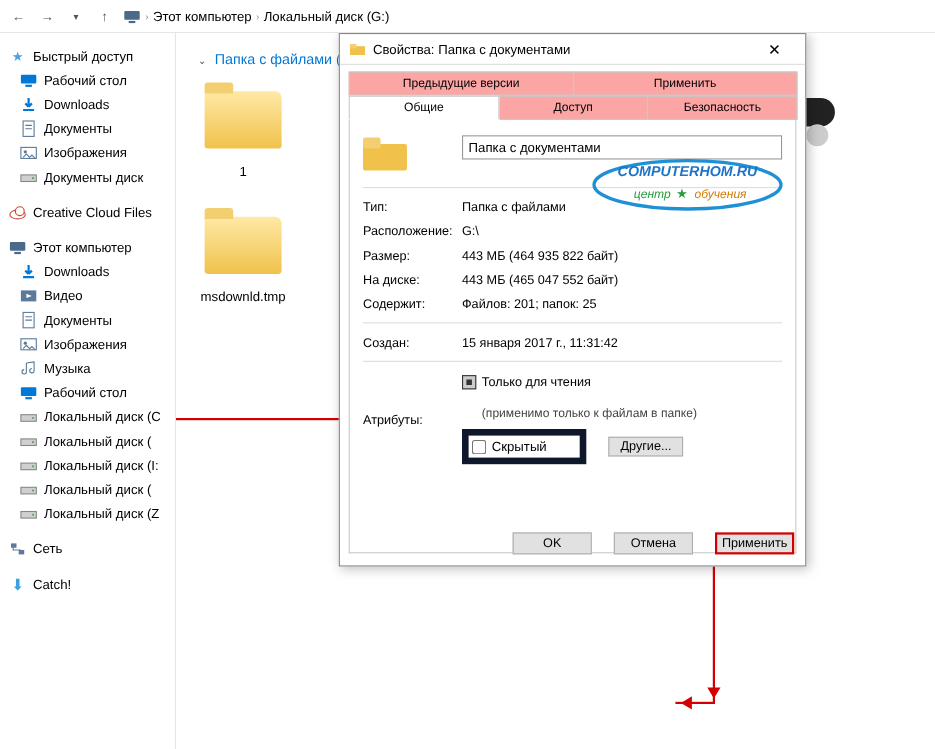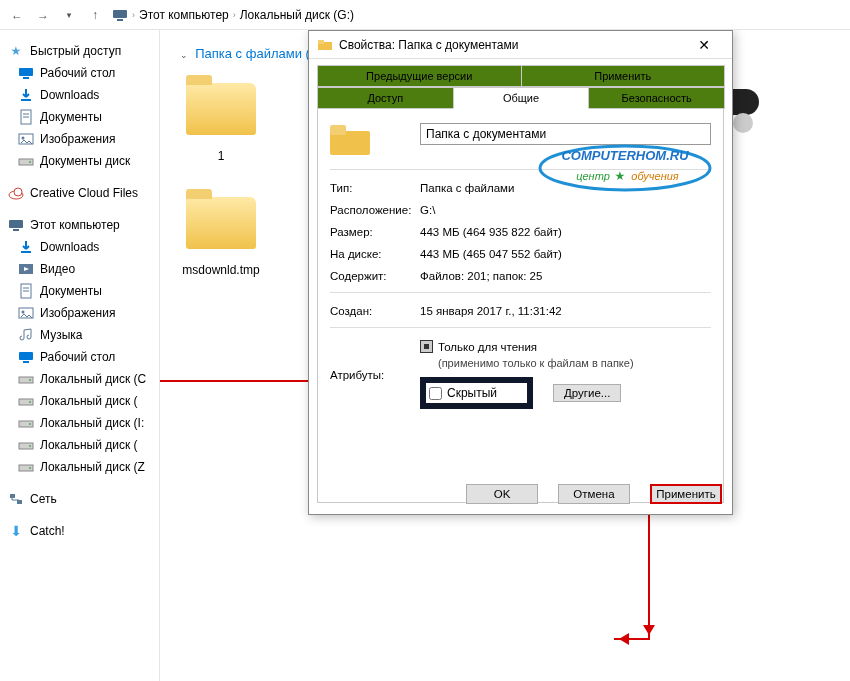--- a/index.html
+++ b/index.html
@@ -22,31 +22,31 @@
 .file .thumb{width:72px;height:72px;margin-bottom:4px;display:flex;align-items:center;justify-content:center}
 .folder-shape{width:70px;height:52px;background:linear-gradient(#ffe9a6,#f0c24b);border-radius:2px 6px 3px 3px;position:relative}
 .folder-shape::before{content:"";position:absolute;top:-8px;left:0;width:26px;height:10px;background:#f3cf71;border-radius:3px 3px 0 0}
 .file.hidden .folder-shape{opacity:0.55}
 .dialog{position:absolute;left:148px;top:0;width:425px;height:485px;background:#fff;border:1px solid #888;box-shadow:2px 2px 10px rgba(0,0,0,0.25)}
 .dlg-title{height:28px;padding:0 8px;display:flex;align-items:center;font-size:12px;border-bottom:1px solid #ddd}
 .dlg-title .icon{margin-right:6px}
 .close-x{margin-left:auto;width:40px;height:24px;display:flex;align-items:center;justify-content:center;cursor:pointer;font-size:14px}
 .tabs-wrap{padding:6px 8px 0 8px}
 .tabrow{display:flex}
-.tab{flex:1;text-align:center;padding:4px 0;background:#4d7c0f;border:1px solid #c9c9c9;font-size:11px;cursor:pointer;margin-right:-1px}
+.tab{flex:1;text-align:center;padding:4px 0;background:#fca5a5;border:1px solid #c9c9c9;font-size:11px;cursor:pointer;margin-right:-1px}
 .tab.active{background:#fff;border-bottom:1px solid #fff;position:relative;z-index:1}
 .tab-body{border:1px solid #c9c9c9;border-top:none;margin:0 8px;padding:14px 12px;height:394px;position:relative}
 .row{display:flex;align-items:flex-start;font-size:11.5px;margin-bottom:10px}
 .row .lbl{width:90px;flex:0 0 90px;color:#000}
 .row .val{flex:1}
 .name-input{width:100%;border:1px solid #999;padding:3px 5px;font-size:12px}
 .hr{border:none;border-top:1px solid #ddd;margin:6px 0 12px 0}
 .attr-block{display:flex;align-items:center}
 .attr-right{flex:1}
-.chk{display:flex;align-items:center;gap:5px;margin-bottom:4px;font-size:11.5px}
+.chk{display:flex;align-items:center;gap:5px;margin-bottom:16px;font-size:11.5px}
 .readonly-box{width:13px;height:13px;border:1px solid #333;background:#ccc;display:inline-block;position:relative}
 .readonly-box::after{content:"";position:absolute;top:3px;left:3px;width:5px;height:5px;background:#333}
 .sub{font-size:11px;color:#444;margin-left:18px;margin-bottom:8px}
 .hidden-row{display:flex;align-items:center;gap:20px}
 .hidden-chk{border:6px solid #0f172a;padding:3px 30px 3px 3px;display:inline-flex;align-items:center;gap:5px}
 .small-btn{border:1px solid #adadad;background:#e1e1e1;padding:2px 10px;font-size:11.5px;cursor:pointer}
 .buttons{position:absolute;bottom:10px;right:10px;display:flex;gap:20px}
 .btn{border:1px solid #adadad;background:#e1e1e1;padding:3px 0;font-size:11.5px;min-width:72px;cursor:pointer;text-align:center}
 .btn.hl{border:2px solid #d40000;padding:2px 0}
 
@@ -390,22 +390,22 @@
           </span>
         <span>Свойства: Папка с документами</span>
         <span class="close-x">✕</span>
       </div>
       <div class="tabs-wrap">
         <div class="tabrow">
           <div class="tab">Предыдущие версии</div>
           <div class="tab">Применить</div>
         </div>
         <div class="tabrow">
+          <div class="tab active">Общие</div>
           <div class="tab">Доступ</div>
-          <div class="tab active">Общие</div>
           <div class="tab">Безопасность</div>
         </div>
       </div>
       <div class="tab-body">
         <div class="row">
           <span class="lbl"><svg width="40" height="34">
                 <rect y="8" width="40" height="24" fill="#f0c24b" rx="2"></rect>
                 <rect y="2" width="16" height="10" fill="#f3cf71" rx="2"></rect>
               </svg></span>
           <span class="val"><input class="name-input" value="Папка с документами" style=""></span>

